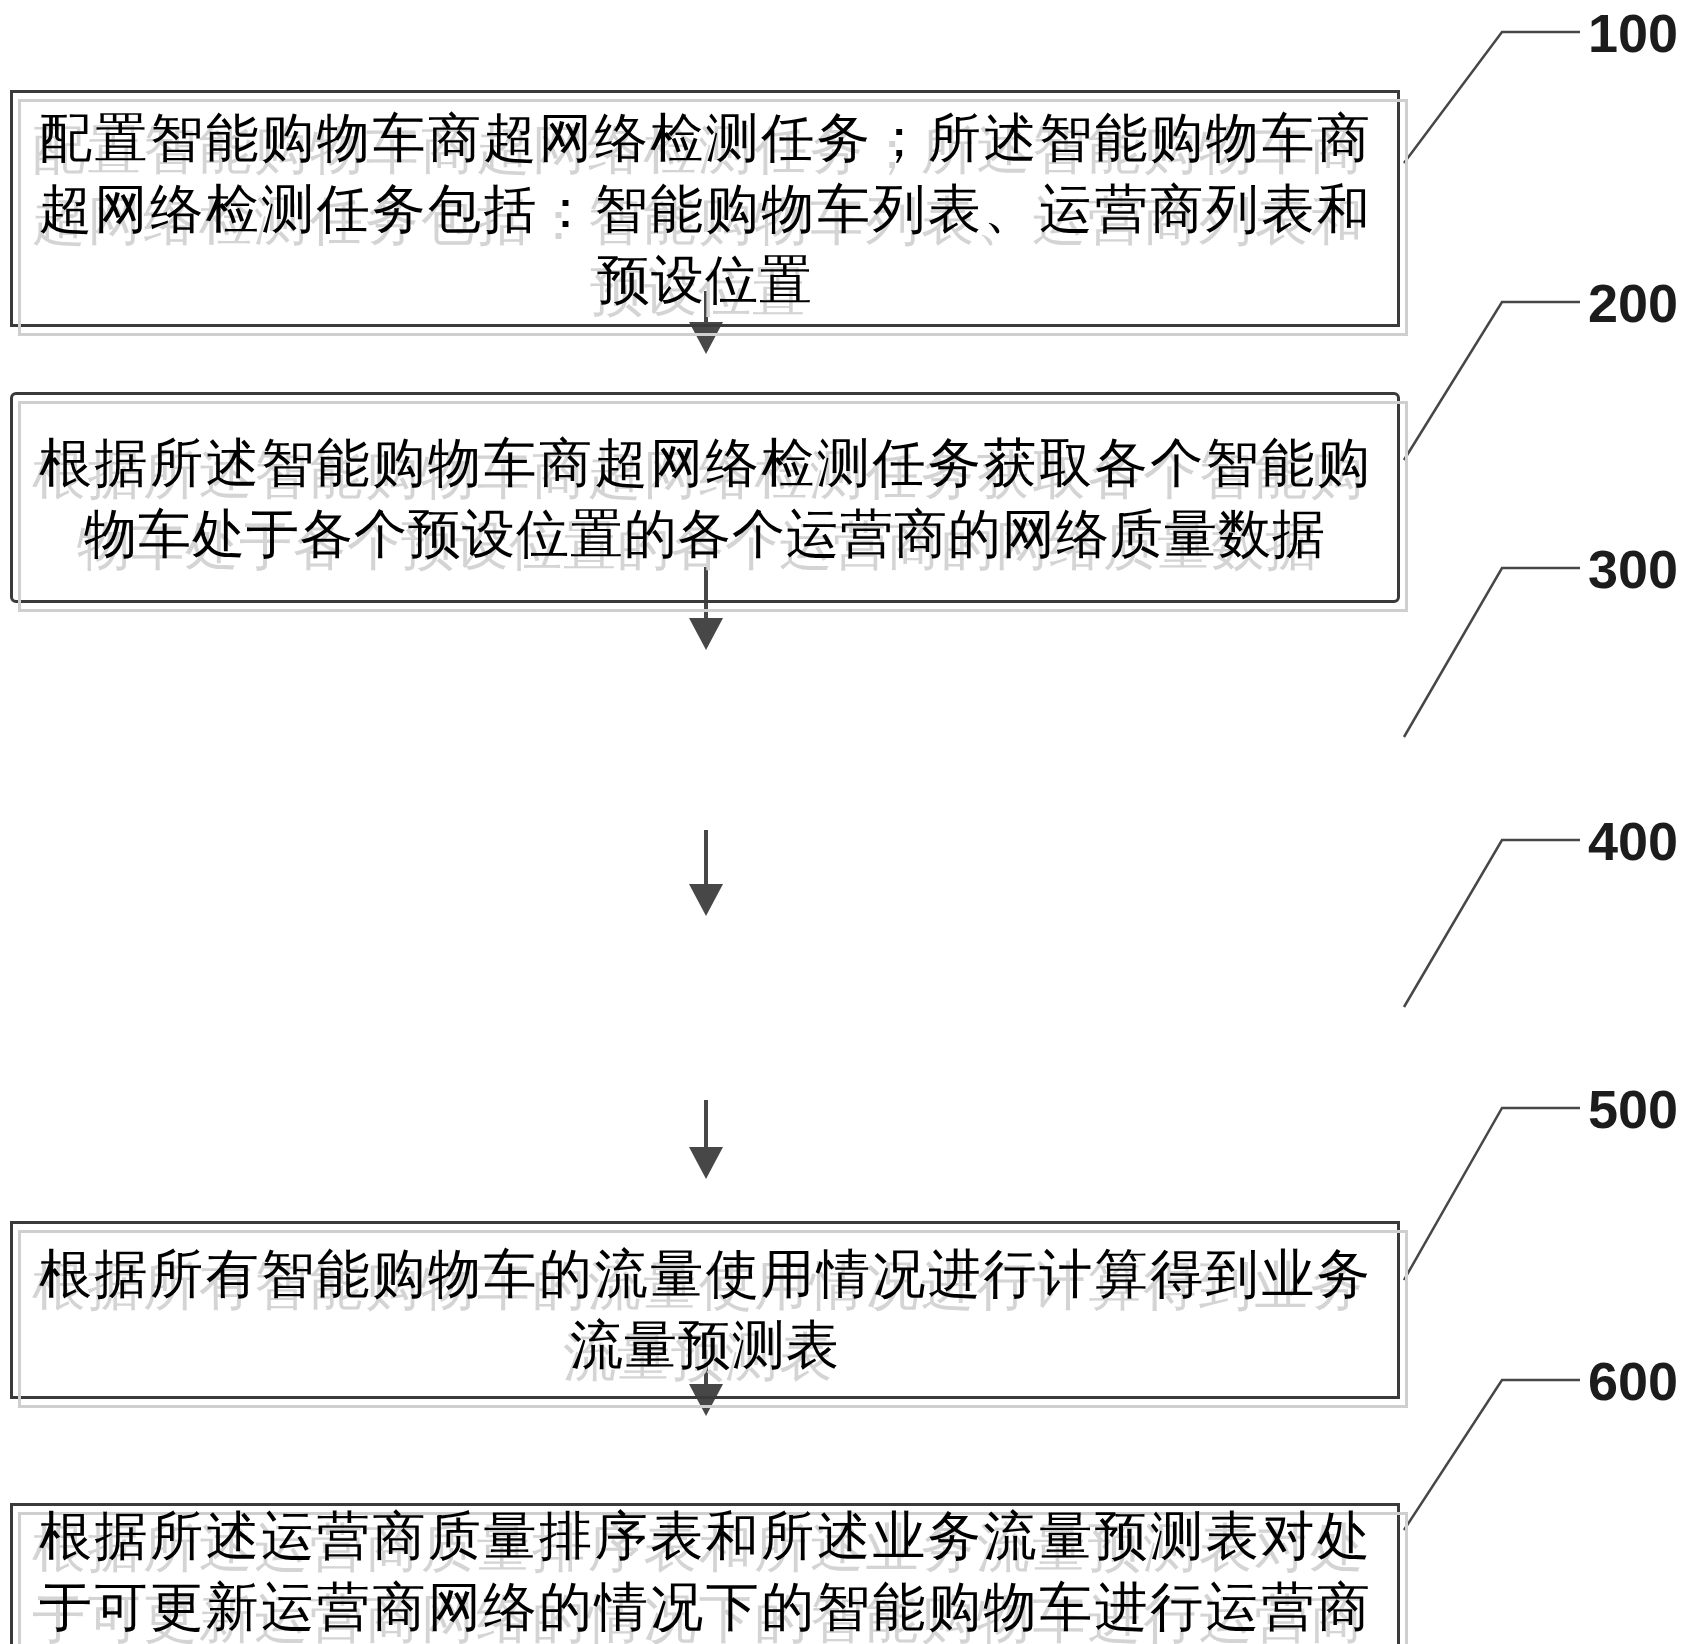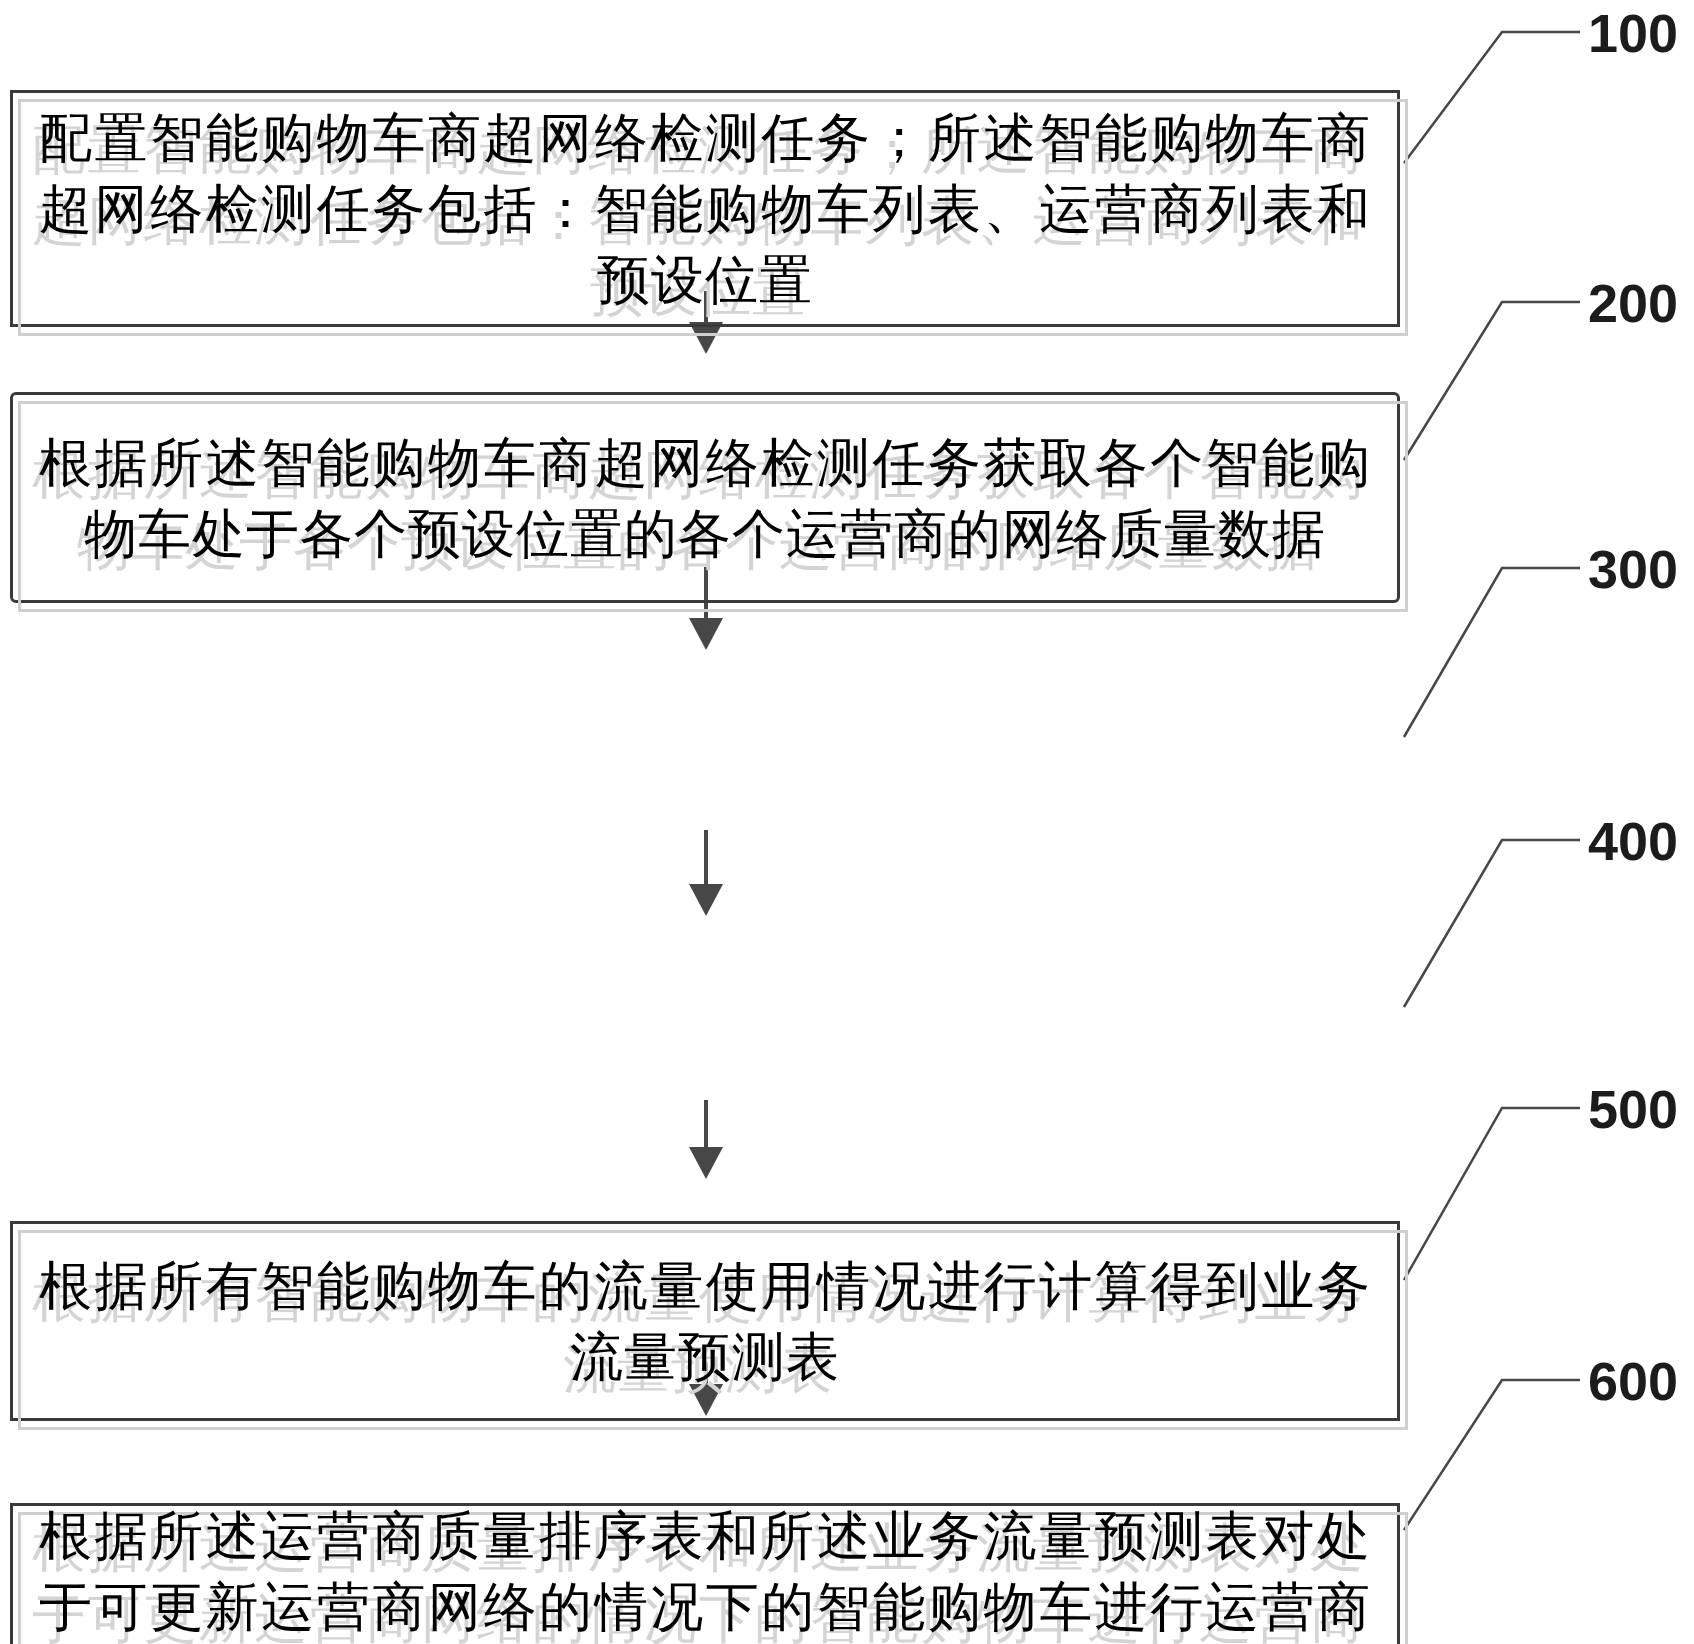--- a/index.html
+++ b/index.html
@@ -108,21 +108,21 @@
   <div class="box" style="top:50px; height:237px;">
     <div class="box-text">配置智能购物车商超网络检测任务；所述智能购物车商超网络检测任务包括：智能购物车列表、运营商列表和预设位置</div>
   </div>
 
   <div class="box" style="top:352px; height:211px;border-radius:6px;">
     <div class="box-text">根据所述智能购物车商超网络检测任务获取各个智能购物车处于各个预设位置的各个运营商的网络质量数据</div>
   </div>
 
 
 
-  <div class="box" style="top:1181px; height:200px;">
+  <div class="box" style="top:1181px; height:178px;font-family:Liberation Serif, serif;">
     <div class="box-text">根据所有智能购物车的流量使用情况进行计算得到业务流量预测表</div>
   </div>
 
   <div class="box" style="top:1463px; height:207px;">
     <div class="box-text">根据所述运营商质量排序表和所述业务流量预测表对处于可更新运营商网络的情况下的智能购物车进行运营商网络切换</div>
   </div>
 
   <div class="ref-num" style="top:5px;">100</div>
   <div class="ref-num" style="top:275px;">200</div>
   <div class="ref-num" style="top:541px;">300</div>

